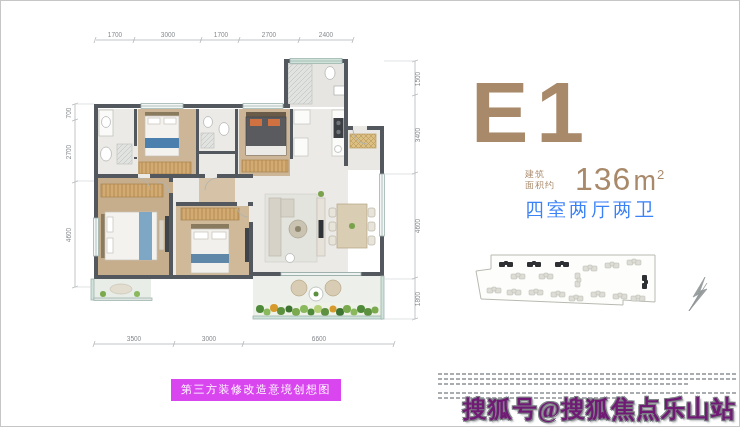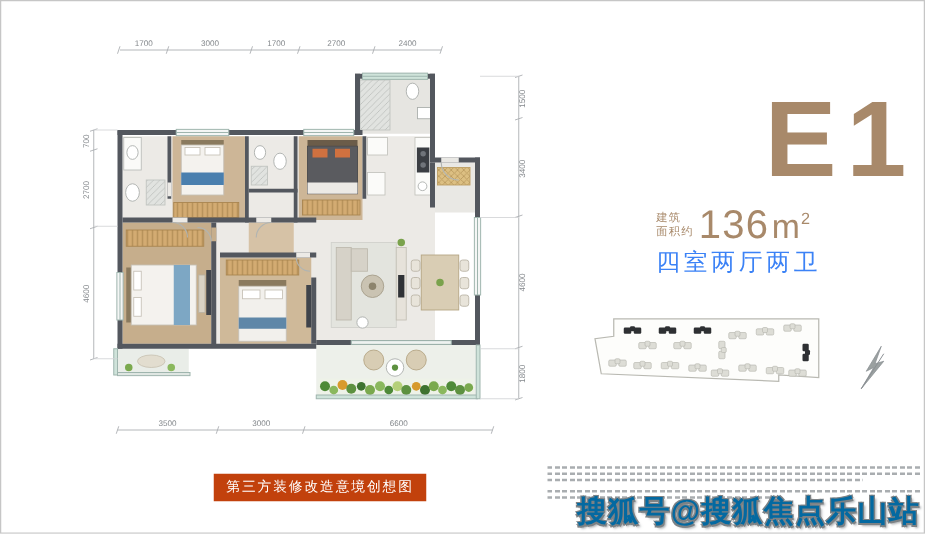--- a/index.html
+++ b/index.html
@@ -2,43 +2,43 @@
 <html><head>
 <meta charset="utf-8">
 <style>
   html,body{margin:0;padding:0;background:#e8e8e8;}
   .frame{position:relative;width:740px;height:427px;background:#ffffff;
          border:1px solid #c6c6c6;box-sizing:border-box;overflow:hidden;
          font-family:"Liberation Sans","DejaVu Sans",sans-serif;}
   
   .plan-svg{position:absolute;left:40px;top:25px;}
   
-  .unit-block{position:absolute;left:470px;top:68px;width:262px;text-align:right;color:#a8896a;}
+  .unit-block{position:absolute;left:470px;top:68px;width:262px;text-align:left;color:#a8896a;}
   .unit-code{font-size:86px;line-height:1;font-weight:600;letter-spacing:8px;color:#a8896a;}
   .area-row{position:absolute;left:524px;top:162px;display:flex;align-items:flex-end;color:#a8896a;}
-  .area-prefix{font-size:9px;line-height:1.25;text-align:left;margin-right:4px;margin-bottom:4px;letter-spacing:1px;}
+  .area-prefix{font-size:9px;line-height:1.25;text-align:left;margin-right:20px;margin-bottom:4px;letter-spacing:1px;}
   .area-number{font-size:32px;line-height:1;font-weight:500;letter-spacing:1px;}
   .area-unit{font-size:27px;line-height:1.05;margin-left:2px;}
   .area-sup{font-size:13px;line-height:1;margin-left:1px;margin-bottom:14px;}
   .rooms-line{position:absolute;left:524px;top:196px;font-size:19px;letter-spacing:3px;color:#3b82f6;}
   
   .siteplan-svg{position:absolute;left:472px;top:246px;}
   
-  .caption-badge{position:absolute;left:170px;top:378px;background:#c2410c;color:#ffffff;
+  .caption-badge{position:absolute;left:170px;top:378px;background:#d946ef;color:#ffffff;
                  font-size:11px;letter-spacing:1.5px;padding:3px 10px 4px 10px;}
   
   .fineprint{position:absolute;left:437px;top:372px;width:299px;}
   .fp-line{height:2px;margin-bottom:3px;
            background:repeating-linear-gradient(90deg,#a9adb0 0 4px,transparent 4px 6px);}
   .fp-gap{height:4px;}
   
   .watermark{position:absolute;right:3px;bottom:1px;font-size:24px;font-weight:bold;
-             letter-spacing:1px;color:#0369a1;
+             letter-spacing:1px;color:#701a75;
              text-shadow:-1px -1px 0 #7d8285,1px -1px 0 #7d8285,-1px 1px 0 #7d8285,
-                          1px 1px 0 #7d8285,2px 2px 2px rgba(90,95,100,.55);}
+                          1px 1px 0 #7d8285,2px 2px 2px rgba(90,95,100,.55);font-family:Liberation Serif, serif;}
   text.dim{font-size:6.5px;fill:#85898d;}
 </style>
 </head>
 <body>
 
 <div class="frame">
 
   <svg class="plan-svg" width="400" height="335" viewBox="0 0 400 335">
     <defs>
       <pattern id="hatch" width="4" height="8" patternUnits="userSpaceOnUse">

